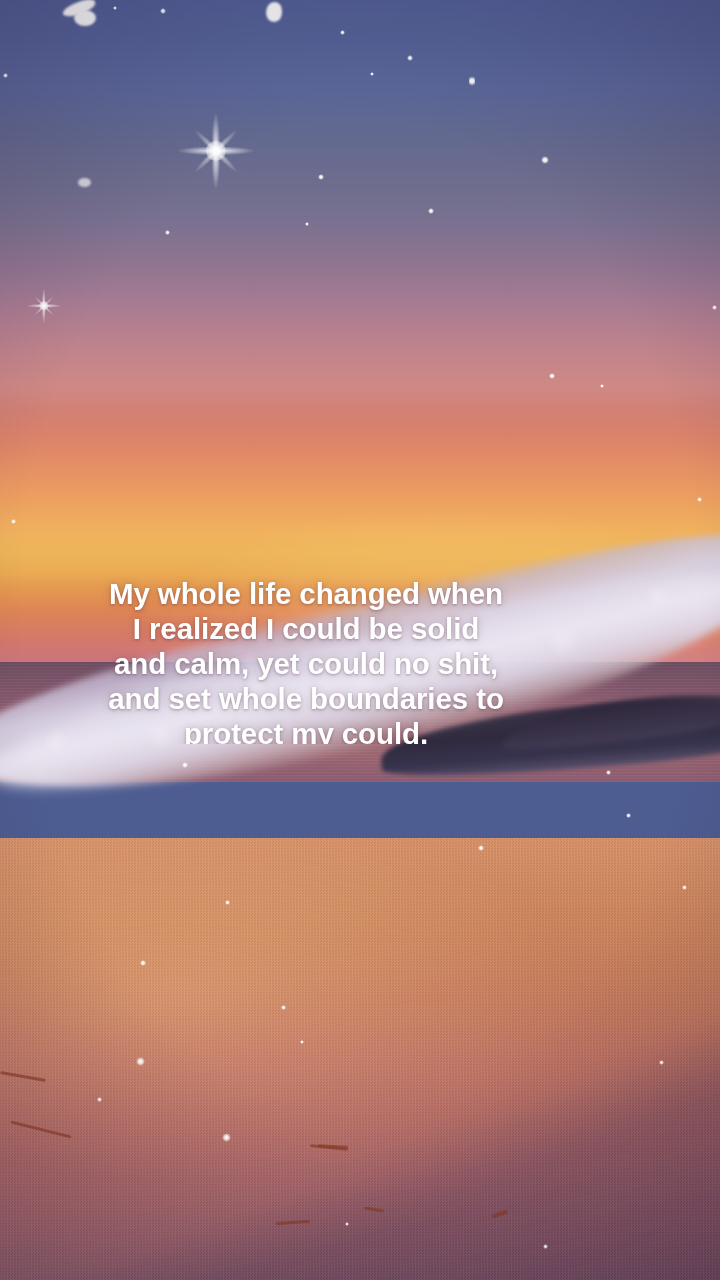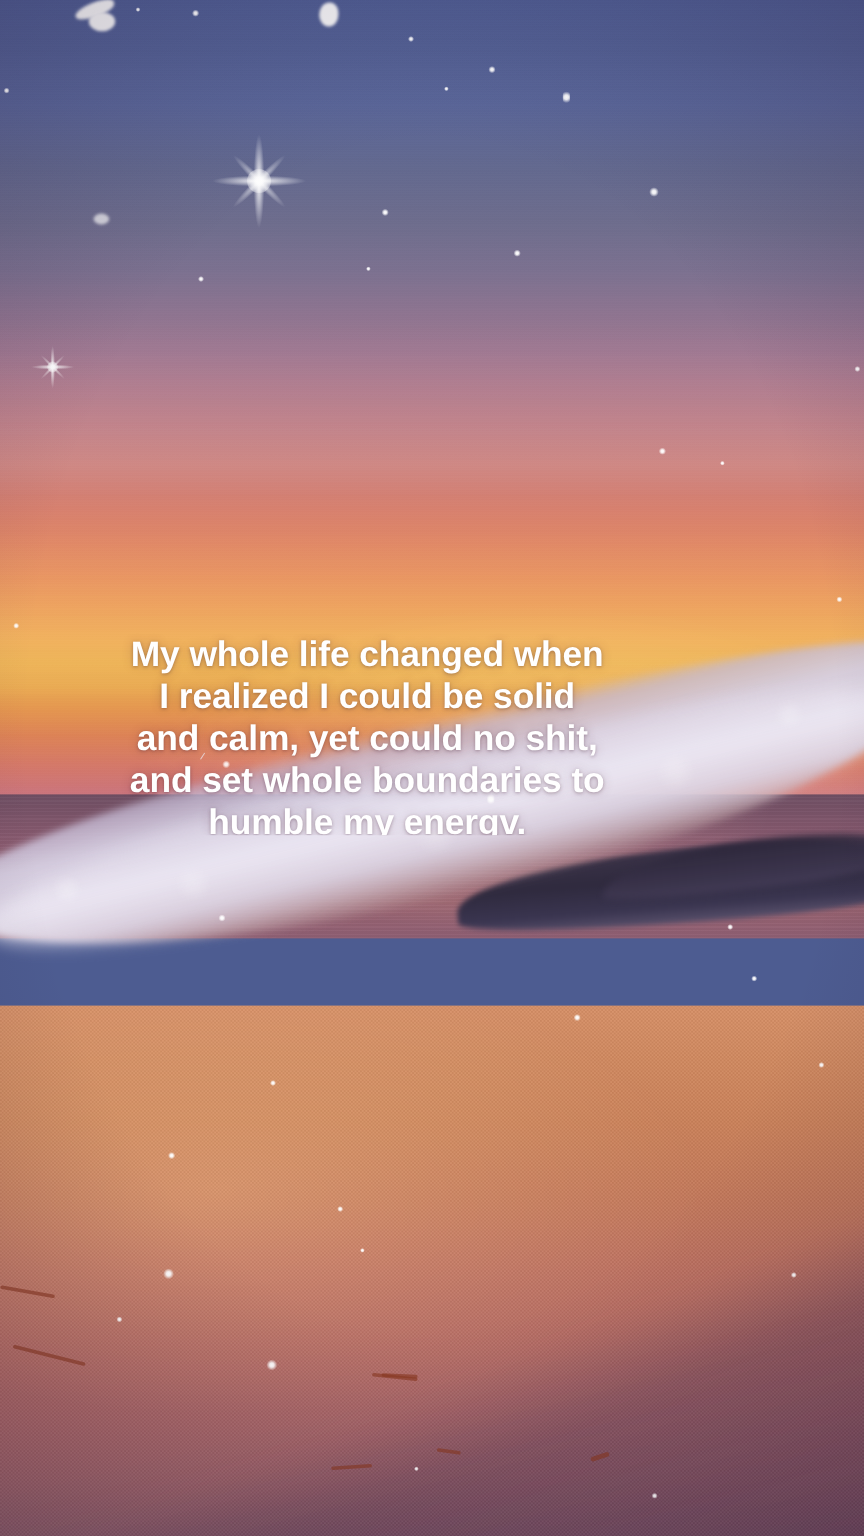--- a/index.html
+++ b/index.html
@@ -221,21 +221,21 @@
   .sparkle .core{
     position:absolute;left:50%;top:50%;width:26%;height:26%;
     transform:translate(-50%,-50%);border-radius:50%;
     background:radial-gradient(circle,#fff 0%,rgba(255,255,255,.6) 50%,rgba(255,255,255,0) 100%);
   }
 
   .bird{position:absolute;color:#e9e6ee;font-size:13px;line-height:1;opacity:.8;}
 
   
   .quote-wrap{
-    position:absolute;left:0;top:528px;width:612px;
+    position:absolute;left:0;top:576px;width:612px;
     height:168px;                 
     overflow:hidden;
     z-index:40;
   }
   .quote{
     margin:0;padding:0;
     text-align:center;
     color:#ffffff;
     font-family:"Liberation Sans",sans-serif;
     font-weight:700;
@@ -335,17 +335,17 @@
   <div class="bird" style="left:166px;top:626px;transform:rotate(-12deg);">⸍</div>
 
   <div class="vign"></div>
 
   <div class="quote-wrap">
     <p class="quote">
       <span class="ln">My whole life changed when</span>
       <span class="ln">I realized I could be solid</span>
       <span class="ln">and calm, yet could no shit,</span>
       <span class="ln">and set whole boundaries to</span>
-      <span class="ln">humble my energv.</span>
+      <span class="ln">protect my could.</span>
     </p>
   </div>
 
 </div>
 
 </body></html>

